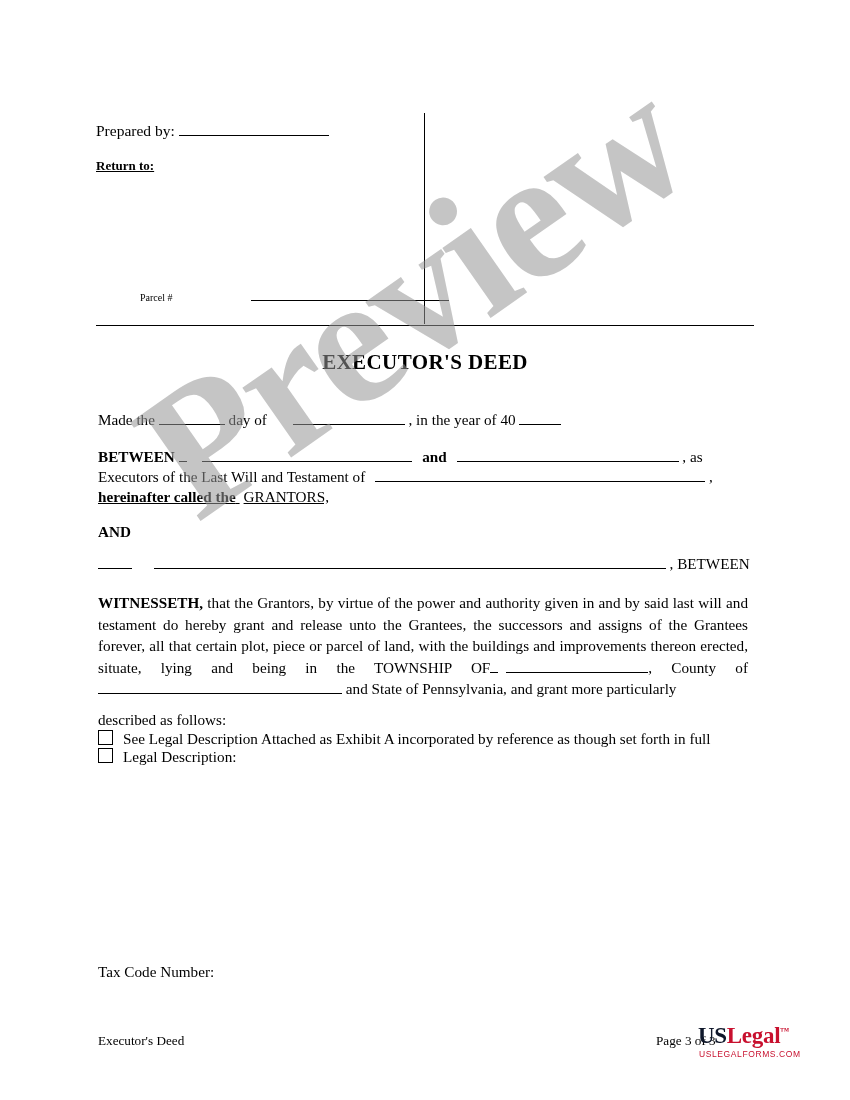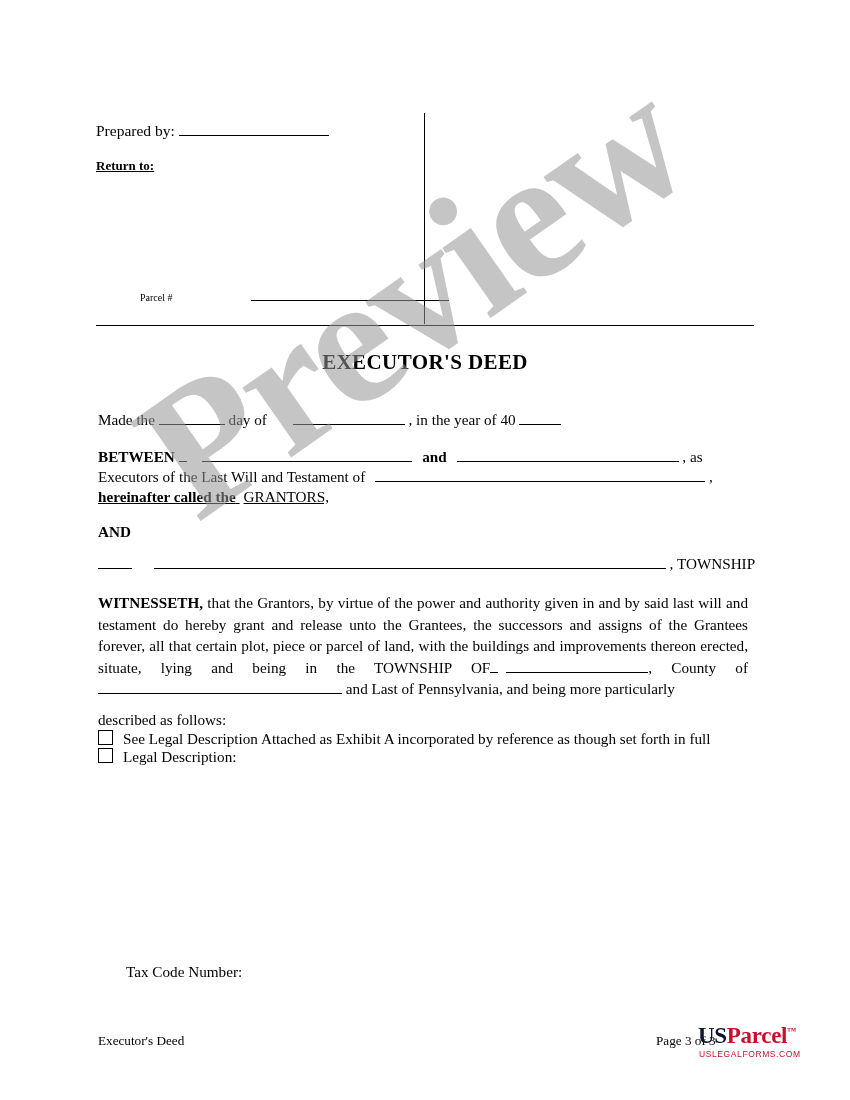--- a/index.html
+++ b/index.html
@@ -140,21 +140,20 @@
     vertical-align: -1px;
     margin-right: 10px;
     background: #fff;
   }
 
   .tax-code {
     position: absolute;
     left: 98px;
     top: 963px;
     font-size: 15.2px;
-    margin-left: 28px;
   }
 
   
   .footer-left {
     position: absolute;
     left: 98px;
     top: 1033px;
     font-size: 13.2px;
     font-family: "Liberation Serif", serif;
   }
@@ -275,44 +274,44 @@
     <div class="line hereinafter-row">
       <span class="bold">hereinafter called the</span>
       <span style="margin-left:4px;">GRANTORS,</span>
     </div>
 
     <div class="line and-row">AND</div>
 
     <div class="line grantees-row">
       <span class="blank-line" style="width:34px;"></span>
       <span class="blank-line" style="width:512px; margin-left:18px;"></span>
-      <span>, TOWNSHIP</span>
+      <span>, BETWEEN</span>
     </div>
 
     <div class="para witnesseth">
       <span class="bold">WITNESSETH,</span><span> that the Grantors, by virtue of the power and authority given in and by said last will and testament do hereby grant and release unto the Grantees, the successors and assigns of the Grantees forever, all that certain plot, piece or parcel of land, with the buildings and improvements thereon erected, situate, lying and being in the TOWNSHIP OF</span><span class="blank-line" style="width:8px;"></span><span class="blank-line" style="width:142px; margin-left:8px;"></span><span>, County of</span>
       <span class="blank-line" style="width:244px; display:inline-block;"></span>
-      <span>and Last of Pennsylvania, and being more particularly</span>
+      <span>and State of Pennsylvania, and grant more particularly</span>
       <div style="margin-top:9px;">described as follows:</div>
     </div>
 
     <div class="cb-row first">
       <span class="checkbox"></span><span>See Legal Description Attached as Exhibit A incorporated by reference as though set forth in full</span>
     </div>
     <div class="cb-row second">
       <span class="checkbox"></span><span>Legal Description:</span>
     </div>
   </div>
 
   <div class="tax-code">Tax Code Number:</div>
 
   <div class="footer-left">Executor's Deed</div>
   <div class="footer-page">Page 3 of 3</div>
   <div class="logo">
-    <div class="logo-main"><span class="logo-us">US</span><span class="logo-legal">Parcel</span><span class="logo-tm">™</span></div>
+    <div class="logo-main"><span class="logo-us">US</span><span class="logo-legal">Legal</span><span class="logo-tm">™</span></div>
     <div class="logo-sub">USLEGALFORMS.COM</div>
   </div>
 
   <div class="watermark">
     <span>Preview</span>
   </div>
 
 </div>
 
 </body></html>

